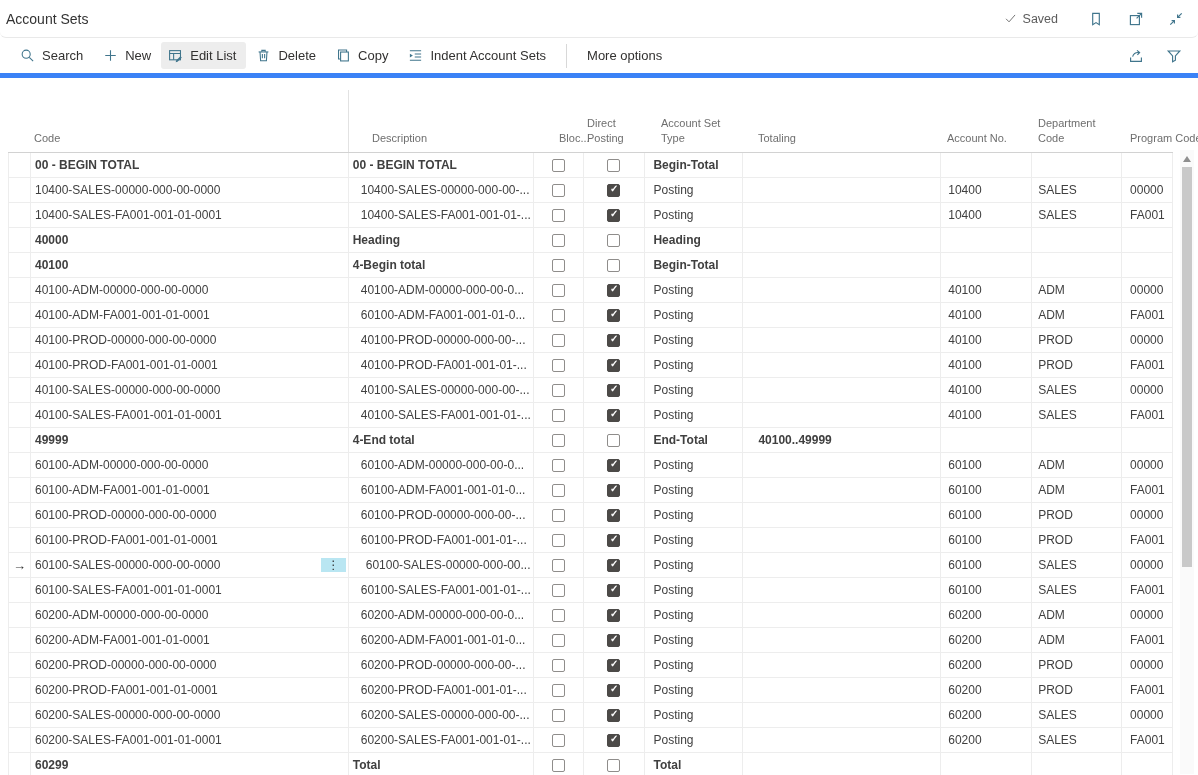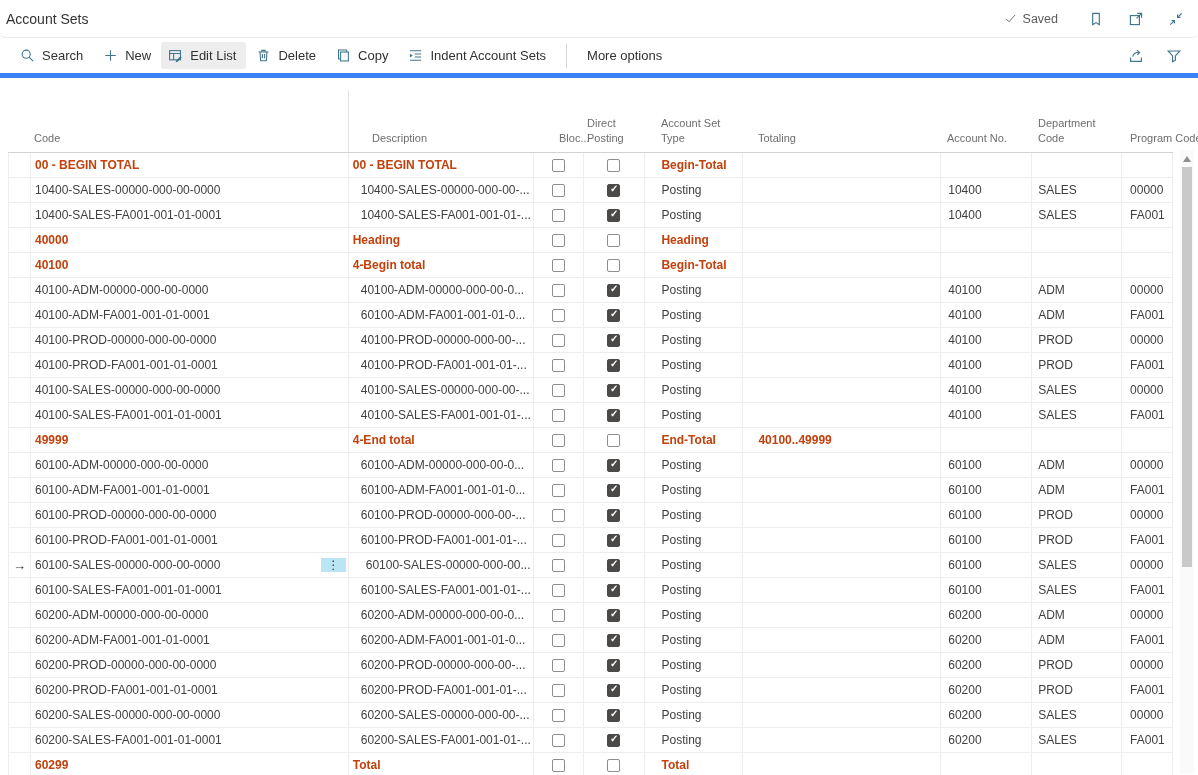--- a/index.html
+++ b/index.html
@@ -38,23 +38,23 @@
   .tr { display:flex; height:25px; border-bottom:1px solid #ededed; border-left:1px solid #ededed;
     margin-left:8px; width:1165px; align-items:stretch; font-size:12px; color:#404040; background:#fff; }
   .td { border-right:1px solid #ededed; display:flex; align-items:center; overflow:hidden;
     white-space:nowrap; }
   .gutter { width:22px; justify-content:center; font-size:13px; color:#333; }
   .c-code { width:318px; } .c-desc { width:185px; } .c-blk { width:50px; justify-content:center; }
   .c-dp { width:62px; justify-content:center; } .c-type { width:98px; } .c-tot { width:198px; }
   .c-acc { width:91px; } .c-dept { width:90px; } .c-prog { width:51px; }
   .ctext { padding-left:4px; }
   .dtext { padding-left:12px; }
-  .c-type span { padding-left:16px; } .c-tot span { padding-left:15px; }
+  .c-type span { padding-left:8px; } .c-tot span { padding-left:15px; }
   .c-acc span { padding-left:7px; } .c-dept span { padding-left:6px; } .c-prog span { padding-left:8px; }
-  .tr.bold { font-weight:bold; color:#c2410c; }
+  .tr.bold { font-weight:bold; color:#404040; }
   .tr.bold .dtext { padding-left:4px; }
   .tr.selected .dtext { padding-left:17px; }
   .rowmenu { margin-left:auto; margin-right:2px; width:25px; display:flex; align-items:center;
     justify-content:center; background:#b9e6f2; color:#333; font-size:12px; cursor:pointer;
     font-weight:normal; letter-spacing:0; }
   .cb { width:13px; height:13px; border:1px solid #8f8d8b; border-radius:2px; background:#fff;
     position:relative; cursor:pointer; }
   .cb.checked { background:#4c4a48; border-color:#4c4a48; }
   .cb.checked::after { content:"✓"; position:absolute; left:1.5px; top:-1.5px; color:#fff;
     font-size:10px; font-weight:bold; }

